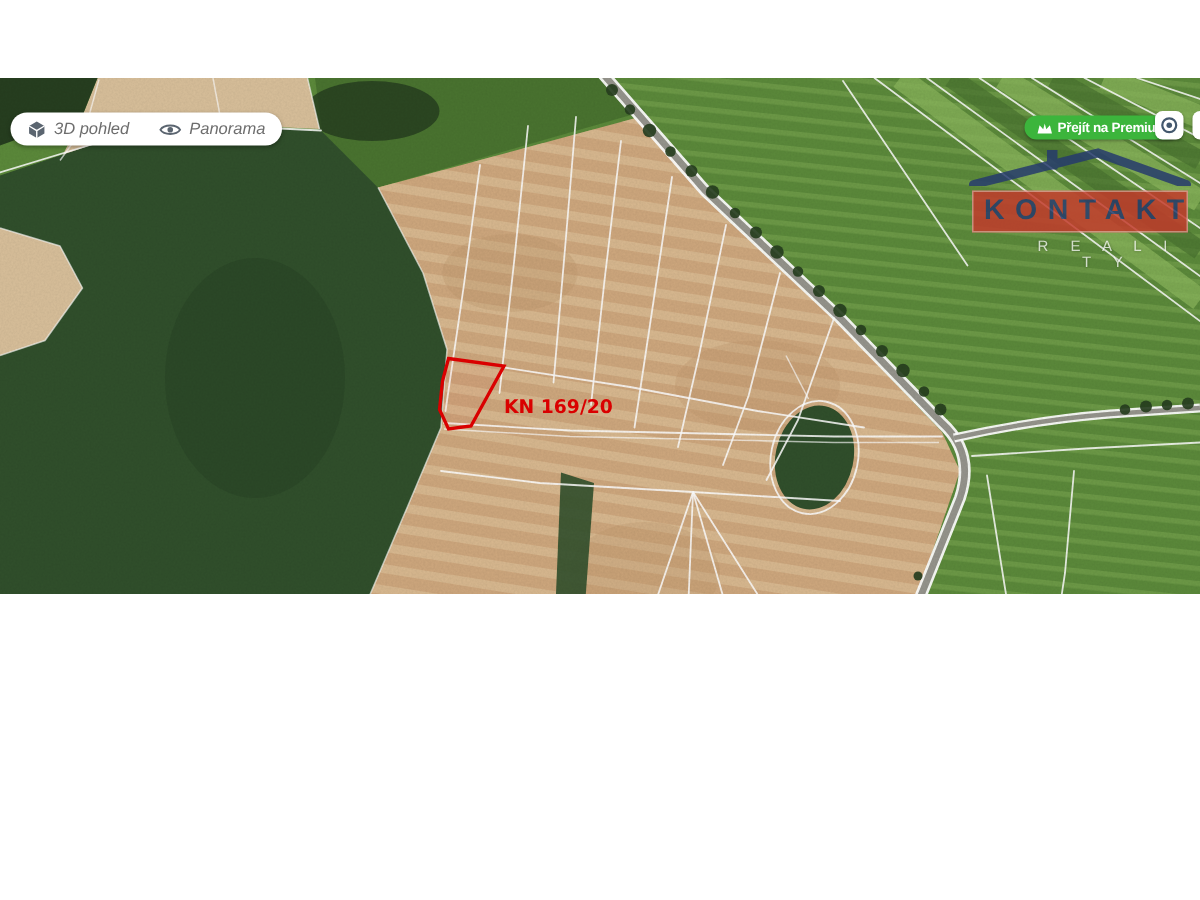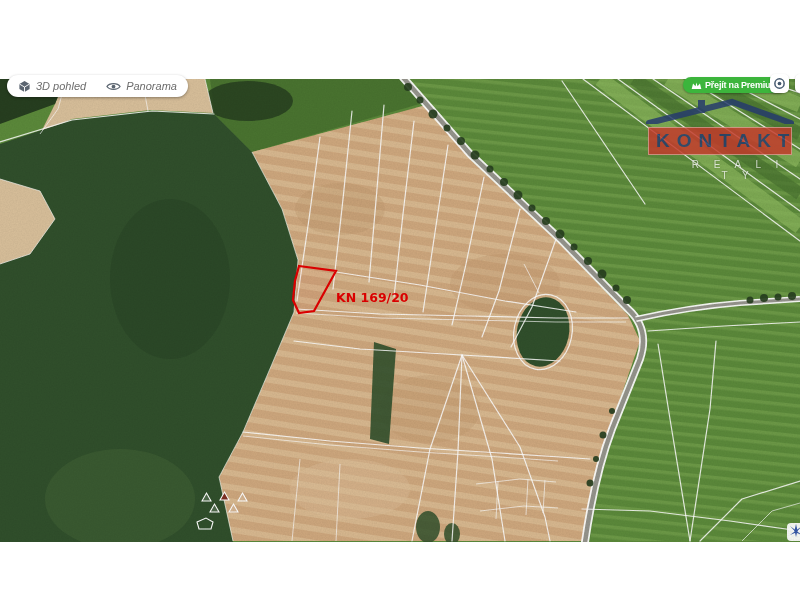--- a/index.html
+++ b/index.html
@@ -1,17 +1,17 @@
 <!DOCTYPE html>
 <html style="--premium: #3cb53c; --parcelRed: #e20000; --navy: #253a6d; --logoRed: #c33a2b; --forest: #31502c; --forestDark: #273f20; --tan: #cfa87e; --tanLight: #e3c9a2; --tanPale: #d9c09b; --green: #5c8a3b; --greenLight: #8db85e; --greenDark: #4a7430; --road: #96958d; --line: #ffffff; --uiText: #6d6d6d; --pinBlue: #3558a8;"><head>
 <meta charset="utf-8">
 <style>
   html,body{margin:0;padding:0;background:#ffffff;font-family:"Liberation Sans",sans-serif;}
   .screen{position:relative;width:800px;height:600px;background:#ffffff;overflow:hidden;}
-  .map-viewport{position:absolute;left:0;top:79px;width:800px;height:463px;overflow:hidden;background:var(--tan);}
+  .map-viewport{position:absolute;left:0;top:52px;width:800px;height:344px;overflow:hidden;background:var(--tan);}
   svg{display:block}
   
   .c-forest{fill:var(--forest)}
   .c-forestd{fill:var(--forestDark)}
   .c-tan{fill:var(--tan)}
   .c-pale{fill:var(--tanPale)}
   .c-green{fill:var(--green)}
   .c-greend{fill:var(--greenDark)}
   .cline{stroke:var(--line);stroke-opacity:.85;fill:none;stroke-width:1.2;stroke-linejoin:round;stroke-linecap:round}
   .clineF{stroke:var(--line);stroke-opacity:.65;fill:none;stroke-width:1;stroke-linejoin:round}

